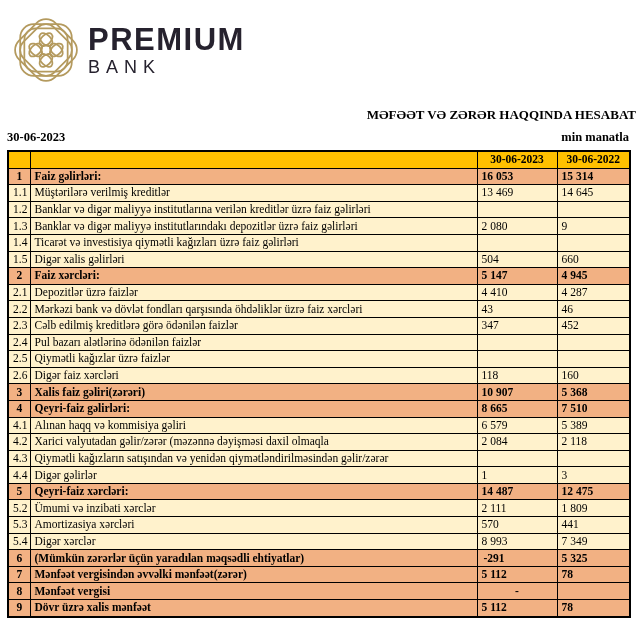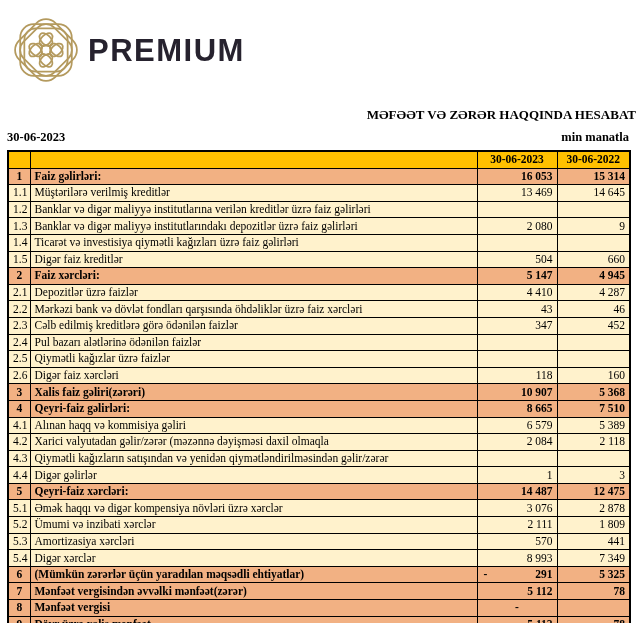--- a/index.html
+++ b/index.html
@@ -32,21 +32,21 @@
     height:13.6px;
   }
   thead td{
     background:var(--header-bg,#FFC000);
     font-weight:bold;text-align:center;font-size:12px;height:15px;
   }
   tr.section td{background:var(--section-bg,#F2B183);font-weight:bold;}
   tr.detail td{background:var(--detail-bg,#FFF2CC);}
   td.no{text-align:center;padding:1px 1px;}
   td.label{text-align:left;}
-  td.val{text-align:right;padding-right:7px;}
+  td.val{text-align:left;padding-right:7px;}
   td.val.center{text-align:center;padding-right:4px;}
   .neg-prefix{float:left;padding-left:2px;}
 </style>
 </head>
 <body>
 
 <div class="page">
 
   <div class="logo">
     <svg class="emblem" viewBox="0 0 64 64">
@@ -61,20 +61,21 @@
         <ellipse cx="42" cy="32" rx="4.6" ry="7.6" transform="rotate(-45 42 32)"></ellipse>
         <ellipse cx="32" cy="42" rx="4.6" ry="7.6" transform="rotate(45 32 42)"></ellipse>
         <ellipse cx="32" cy="42" rx="4.6" ry="7.6" transform="rotate(-45 32 42)"></ellipse>
         <ellipse cx="22" cy="32" rx="4.6" ry="7.6" transform="rotate(45 22 32)"></ellipse>
         <ellipse cx="22" cy="32" rx="4.6" ry="7.6" transform="rotate(-45 22 32)"></ellipse>
         <circle cx="32" cy="32" r="5"></circle>
       </g>
     </svg>
     <div class="brand">
       <div class="brand-name">PREMIUM</div>
+      <div class="brand-sub">BANK</div>
     </div>
   </div>
 
   <div class="title">MƏFƏƏT VƏ ZƏRƏR HAQQINDA HESABAT</div>
 
   <div class="meta">
     <span>30-06-2023</span>
     <span>min manatla</span>
   </div>
 
@@ -119,21 +120,21 @@
           <td class="val">9</td>
         </tr>
         <tr class="detail">
           <td class="no">1.4</td>
           <td class="label">Ticarət və investisiya qiymətli kağızları üzrə faiz gəlirləri</td>
           <td class="val"></td>
           <td class="val"></td>
         </tr>
         <tr class="detail">
           <td class="no">1.5</td>
-          <td class="label">Digər faiz kreditlər</td>
+          <td class="label">Digər xalis gəlirləri</td>
           <td class="val">504</td>
           <td class="val">660</td>
         </tr>
         <tr class="section">
           <td class="no">2</td>
           <td class="label">Faiz xərcləri:</td>
           <td class="val">5 147</td>
           <td class="val">4 945</td>
         </tr>
         <tr class="detail">
@@ -208,26 +209,20 @@
           <td class="val">1</td>
           <td class="val">3</td>
         </tr>
         <tr class="section">
           <td class="no">5</td>
           <td class="label">Qeyri-faiz xərcləri:</td>
           <td class="val">14 487</td>
           <td class="val">12 475</td>
         </tr>
         <tr class="detail">
-          <td class="no">5.1</td>
-          <td class="label">Əmək haqqı və digər kompensiya növləri üzrə xərclər</td>
-          <td class="val">3 076</td>
-          <td class="val">2 878</td>
-        </tr>
-        <tr class="detail">
           <td class="no">5.2</td>
           <td class="label">Ümumi və inzibati xərclər</td>
           <td class="val">2 111</td>
           <td class="val">1 809</td>
         </tr>
         <tr class="detail">
           <td class="no">5.3</td>
           <td class="label">Amortizasiya xərcləri</td>
           <td class="val">570</td>
           <td class="val">441</td>

